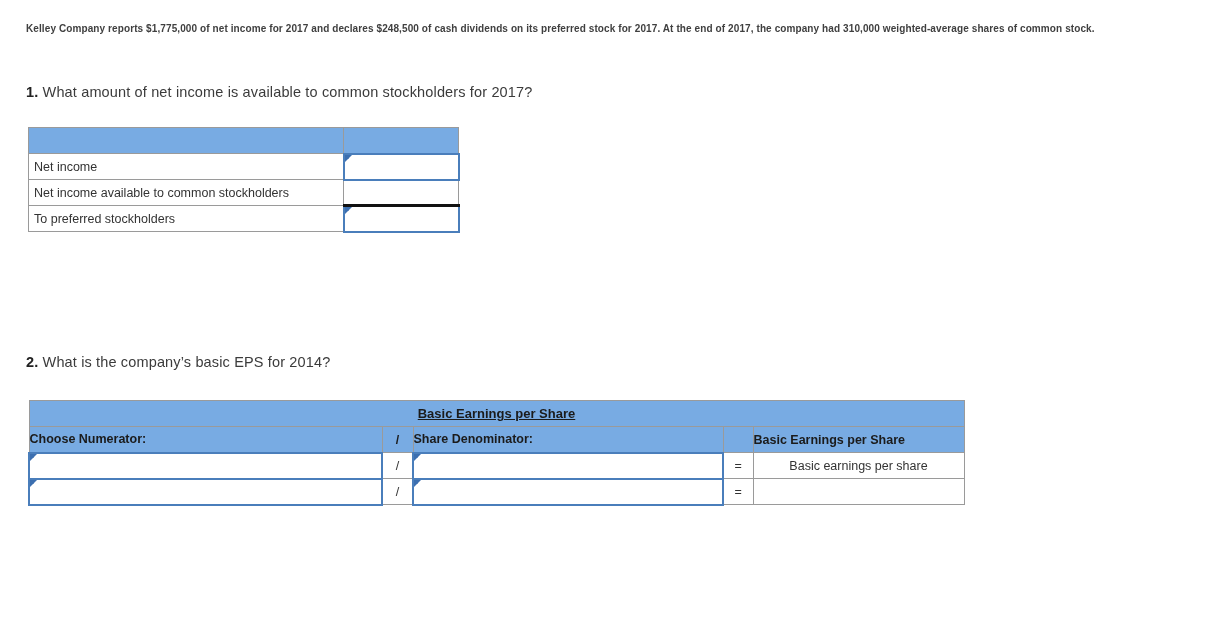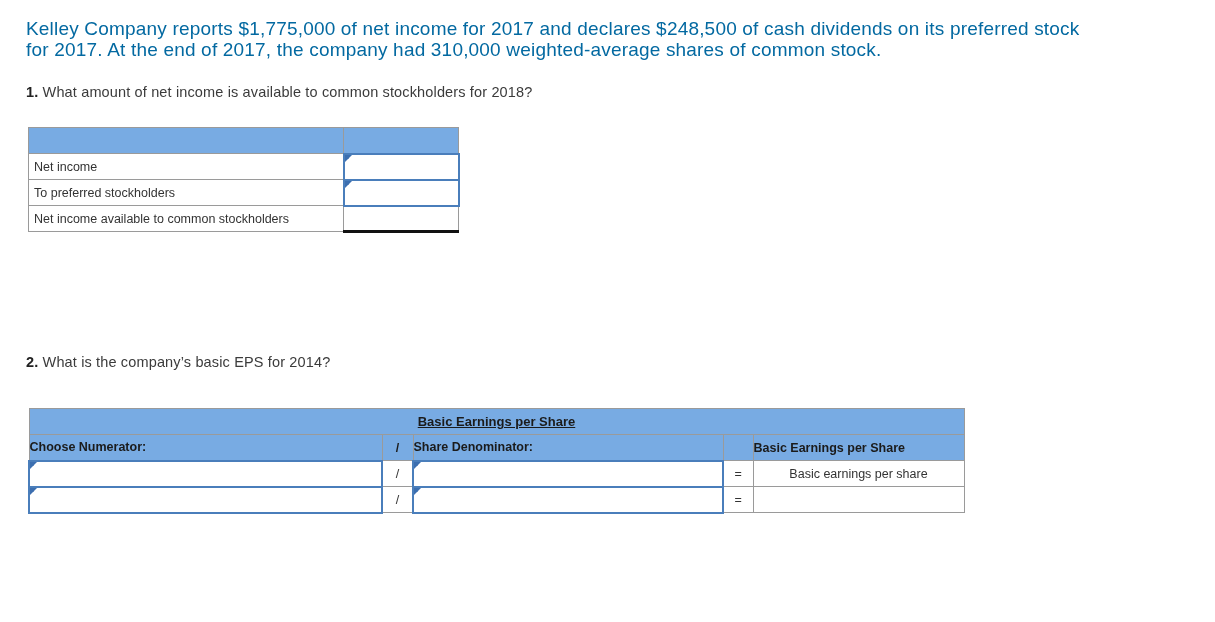--- a/index.html
+++ b/index.html
@@ -16,24 +16,25 @@
     position: relative;
     overflow: hidden;
   }
 
   
   .problem-text {
     position: absolute;
     left: 26px;
     top: 18px;
     width: 1075px;
-    font-size: 19px;
+    font-size: 10px;
     line-height: 21px;
-    color: #0369a1;
+    color: #404040;
     letter-spacing: 0.01em;
+    font-weight: bold;
   }
 
   .question {
     position: absolute;
     left: 26px;
     font-size: 14.5px;
     line-height: 20px;
     color: #3b3b3b;
     letter-spacing: 0.01em;
   }
@@ -108,21 +109,20 @@
   #table-net-income .lbl {
     padding-left: 5px;
     white-space: nowrap;
     font-size: 12.5px;
   }
 
   
   #table-eps {
     left: 28px;
     top: 400px;
-    margin-top: 8px;
   }
   #table-eps td { height: 26px; }
   #table-eps .title-cell {
     text-align: center;
     font-weight: bold;
     font-size: 13px;
     color: #1b1b1b;
   }
   #table-eps .title-cell span {
     text-decoration: underline;
@@ -151,21 +151,21 @@
     background: #ffffff;
   }
 </style>
 </head>
 <body>
 
 <div class="problem-text">Kelley Company reports $1,775,000 of net income for 2017 and declares $248,500 of cash dividends on its preferred stock for 2017. At the end of 2017, the company had 310,000 weighted-average shares of common stock.</div>
 
 <div class="question" id="question-1">
   <span class="qnum">1.</span>
-  <span>What amount of net income is available to common stockholders for 2018?</span>
+  <span>What amount of net income is available to common stockholders for 2017?</span>
 </div>
 
 <table class="wk-table" id="table-net-income">
   <colgroup>
     <col style="width:315px">
     <col style="width:115px">
   </colgroup>
   <tbody>
     <tr>
       <td class="hdr-blue"></td>
@@ -174,30 +174,30 @@
 
     <tr>
       <td class="lbl">Net income</td>
       <td class="inputcell">
         <span class="arrow"></span>
         <span class="cell-pad"></span>
       </td>
     </tr>
 
     <tr>
-      <td class="lbl">To preferred stockholders</td>
-      <td class="inputcell">
-        <span class="arrow"></span>
-        <span class="cell-pad"></span>
-      </td>
-    </tr>
-
-    <tr>
       <td class="lbl">Net income available to common stockholders</td>
       <td class="total-underline"></td>
+    </tr>
+
+    <tr>
+      <td class="lbl">To preferred stockholders</td>
+      <td class="inputcell">
+        <span class="arrow"></span>
+        <span class="cell-pad"></span>
+      </td>
     </tr>
   </tbody>
 </table>
 
 <div class="question" id="question-2">
   <span class="qnum">2.</span>
   <span>What is the company’s basic EPS for 2014?</span>
 </div>
 
 <table class="wk-table" id="table-eps">

